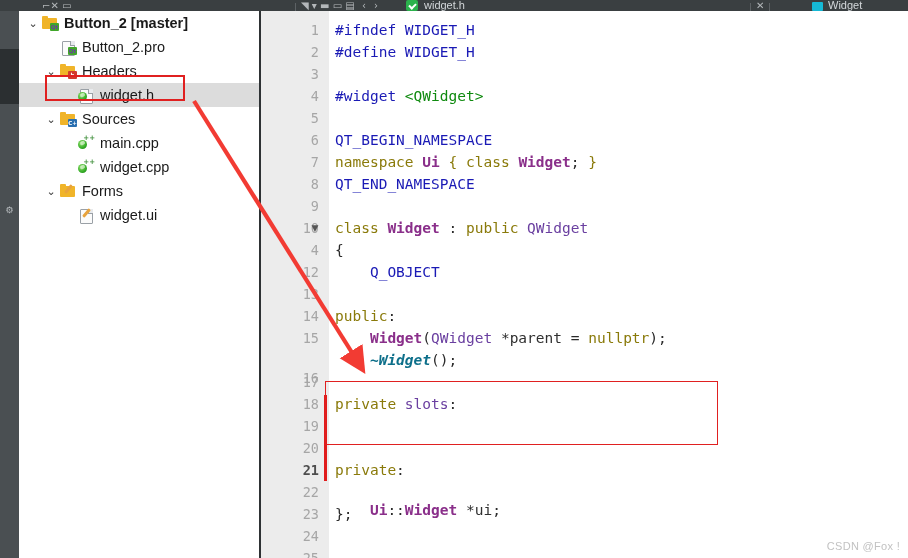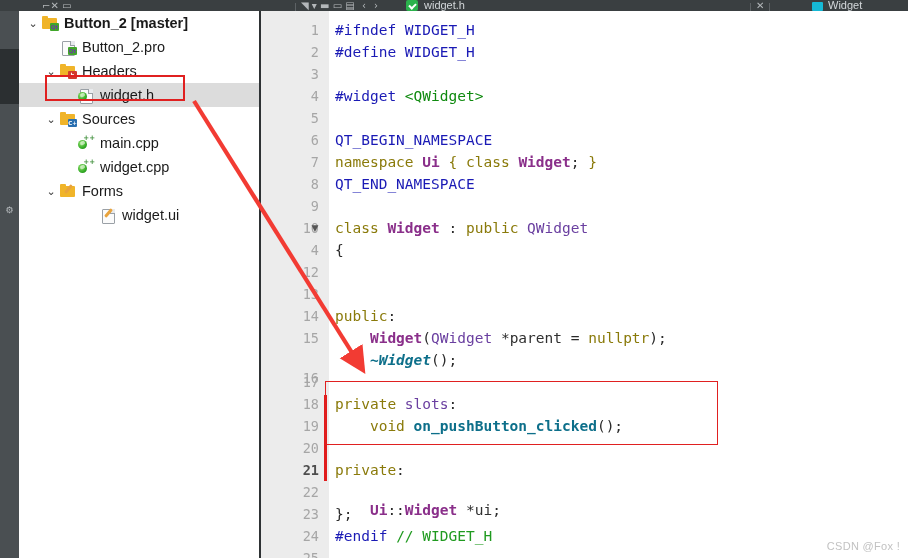--- a/index.html
+++ b/index.html
@@ -280,21 +280,21 @@
         <span class="lbl">widget.cpp</span>
       </div>
       <div class="tree-row" style="padding-left: 24px;">
         <span class="chev">⌄</span>
         <span class="ic">
           <span class="ic-folder"></span>
           <span class="ic-pencil"></span>
         </span>
         <span class="lbl">Forms</span>
       </div>
-      <div class="tree-row" style="padding-left: 64px;">
+      <div class="tree-row" style="padding-left: 42px;">
         <span class="chev empty">·</span>
         <span class="ic">
           <span class="ic-sheet"></span>
           <span class="ic-pencil"></span>
         </span>
         <span class="lbl">widget.ui</span>
       </div>
     </div>
   <div class="sel-outline"></div>
 
@@ -335,32 +335,31 @@
         <div class="cl" style="top: 8px;"><span class="pp">#ifndef</span><span class="plain"> </span><span class="mac">WIDGET_H</span></div>
         <div class="cl" style="top: 52px;"><span class="plain"></span></div>
         <div class="cl" style="top: 74px;"><span class="pp">#widget</span><span class="plain"> </span><span class="str">&lt;QWidget&gt;</span></div>
         <div class="cl" style="top: 96px;"><span class="plain"></span></div>
         <div class="cl" style="top: 118px;"><span class="mac">QT_BEGIN_NAMESPACE</span></div>
         <div class="cl" style="top: 140px;"><span class="kw">namespace</span><span class="plain"> </span><span class="typ">Ui</span><span class="plain"> </span><span class="kw">{</span><span class="plain"> </span><span class="kw">class</span><span class="plain"> </span><span class="typ">Widget</span><span class="punct">;</span><span class="plain"> </span><span class="kw">}</span></div>
         <div class="cl" style="top: 162px;"><span class="mac">QT_END_NAMESPACE</span></div>
         <div class="cl" style="top: 184px;"><span class="plain"></span></div>
         <div class="cl" style="top: 206px;"><span class="kw">class</span><span class="plain"> </span><span class="typ">Widget</span><span class="punct"> : </span><span class="kw">public</span><span class="plain"> </span><span class="qt">QWidget</span></div>
         <div class="cl" style="top: 228px;"><span class="punct">{</span></div>
+        <div class="cl" style="top: 250px;"><span class="plain">    </span><span class="mac">Q_OBJECT</span></div>
         <div class="cl" style="top: 272px;"><span class="plain"></span></div>
         <div class="cl" style="top: 294px;"><span class="kw">public</span><span class="punct">:</span></div>
         <div class="cl" style="top: 316px;"><span class="plain">    </span><span class="typ">Widget</span><span class="punct">(</span><span class="qt">QWidget</span><span class="punct"> *</span><span class="plain">parent</span><span class="punct"> = </span><span class="kw">nullptr</span><span class="punct">);</span></div>
         <div class="cl" style="top: 338px;"><span class="plain">    </span><span class="dtor">~Widget</span><span class="punct">();</span></div>
         <div class="cl" style="top: 360px;"><span class="plain"></span></div>
         <div class="cl" style="top: 382px;"><span class="kw">private</span><span class="plain"> </span><span class="qt">slots</span><span class="punct">:</span></div>
-        <div class="cl" style="top: 404px;"><span class="plain">    </span><span class="kw">void</span><span class="plain"> </span><span class="fn">on_pushButton_clicked</span><span class="punct">();</span></div>
         <div class="cl" style="top: 426px;"><span class="plain"></span></div>
         <div class="cl" style="top: 448px;"><span class="kw">private</span><span class="punct">:</span></div>
         <div class="cl" style="top: 488px;"><span class="plain">    </span><span class="typ">Ui</span><span class="punct">::</span><span class="typ">Widget</span><span class="punct"> *</span><span class="plain">ui</span><span class="punct">;</span></div>
         <div class="cl" style="top: 492px;"><span class="punct">};</span></div>
-        <div class="cl" style="top: 514px;"><span class="pp">#endif</span><span class="plain"> </span><span class="cmt">// WIDGET_H</span></div>
         <div class="cl" style="top: 536px;"><span class="plain"></span></div>
       </div>
   </div>
 
   <div class="hl-box"></div>
 
   <svg class="arrow-svg" viewBox="0 0 908 558">
     <defs>
       <marker id="ah" markerWidth="7" markerHeight="7" refX="2.2" refY="3.2" orient="auto">
         <path d="M0,0 L6.4,3.2 L0,6.4 z" fill="#f23b33"></path>

